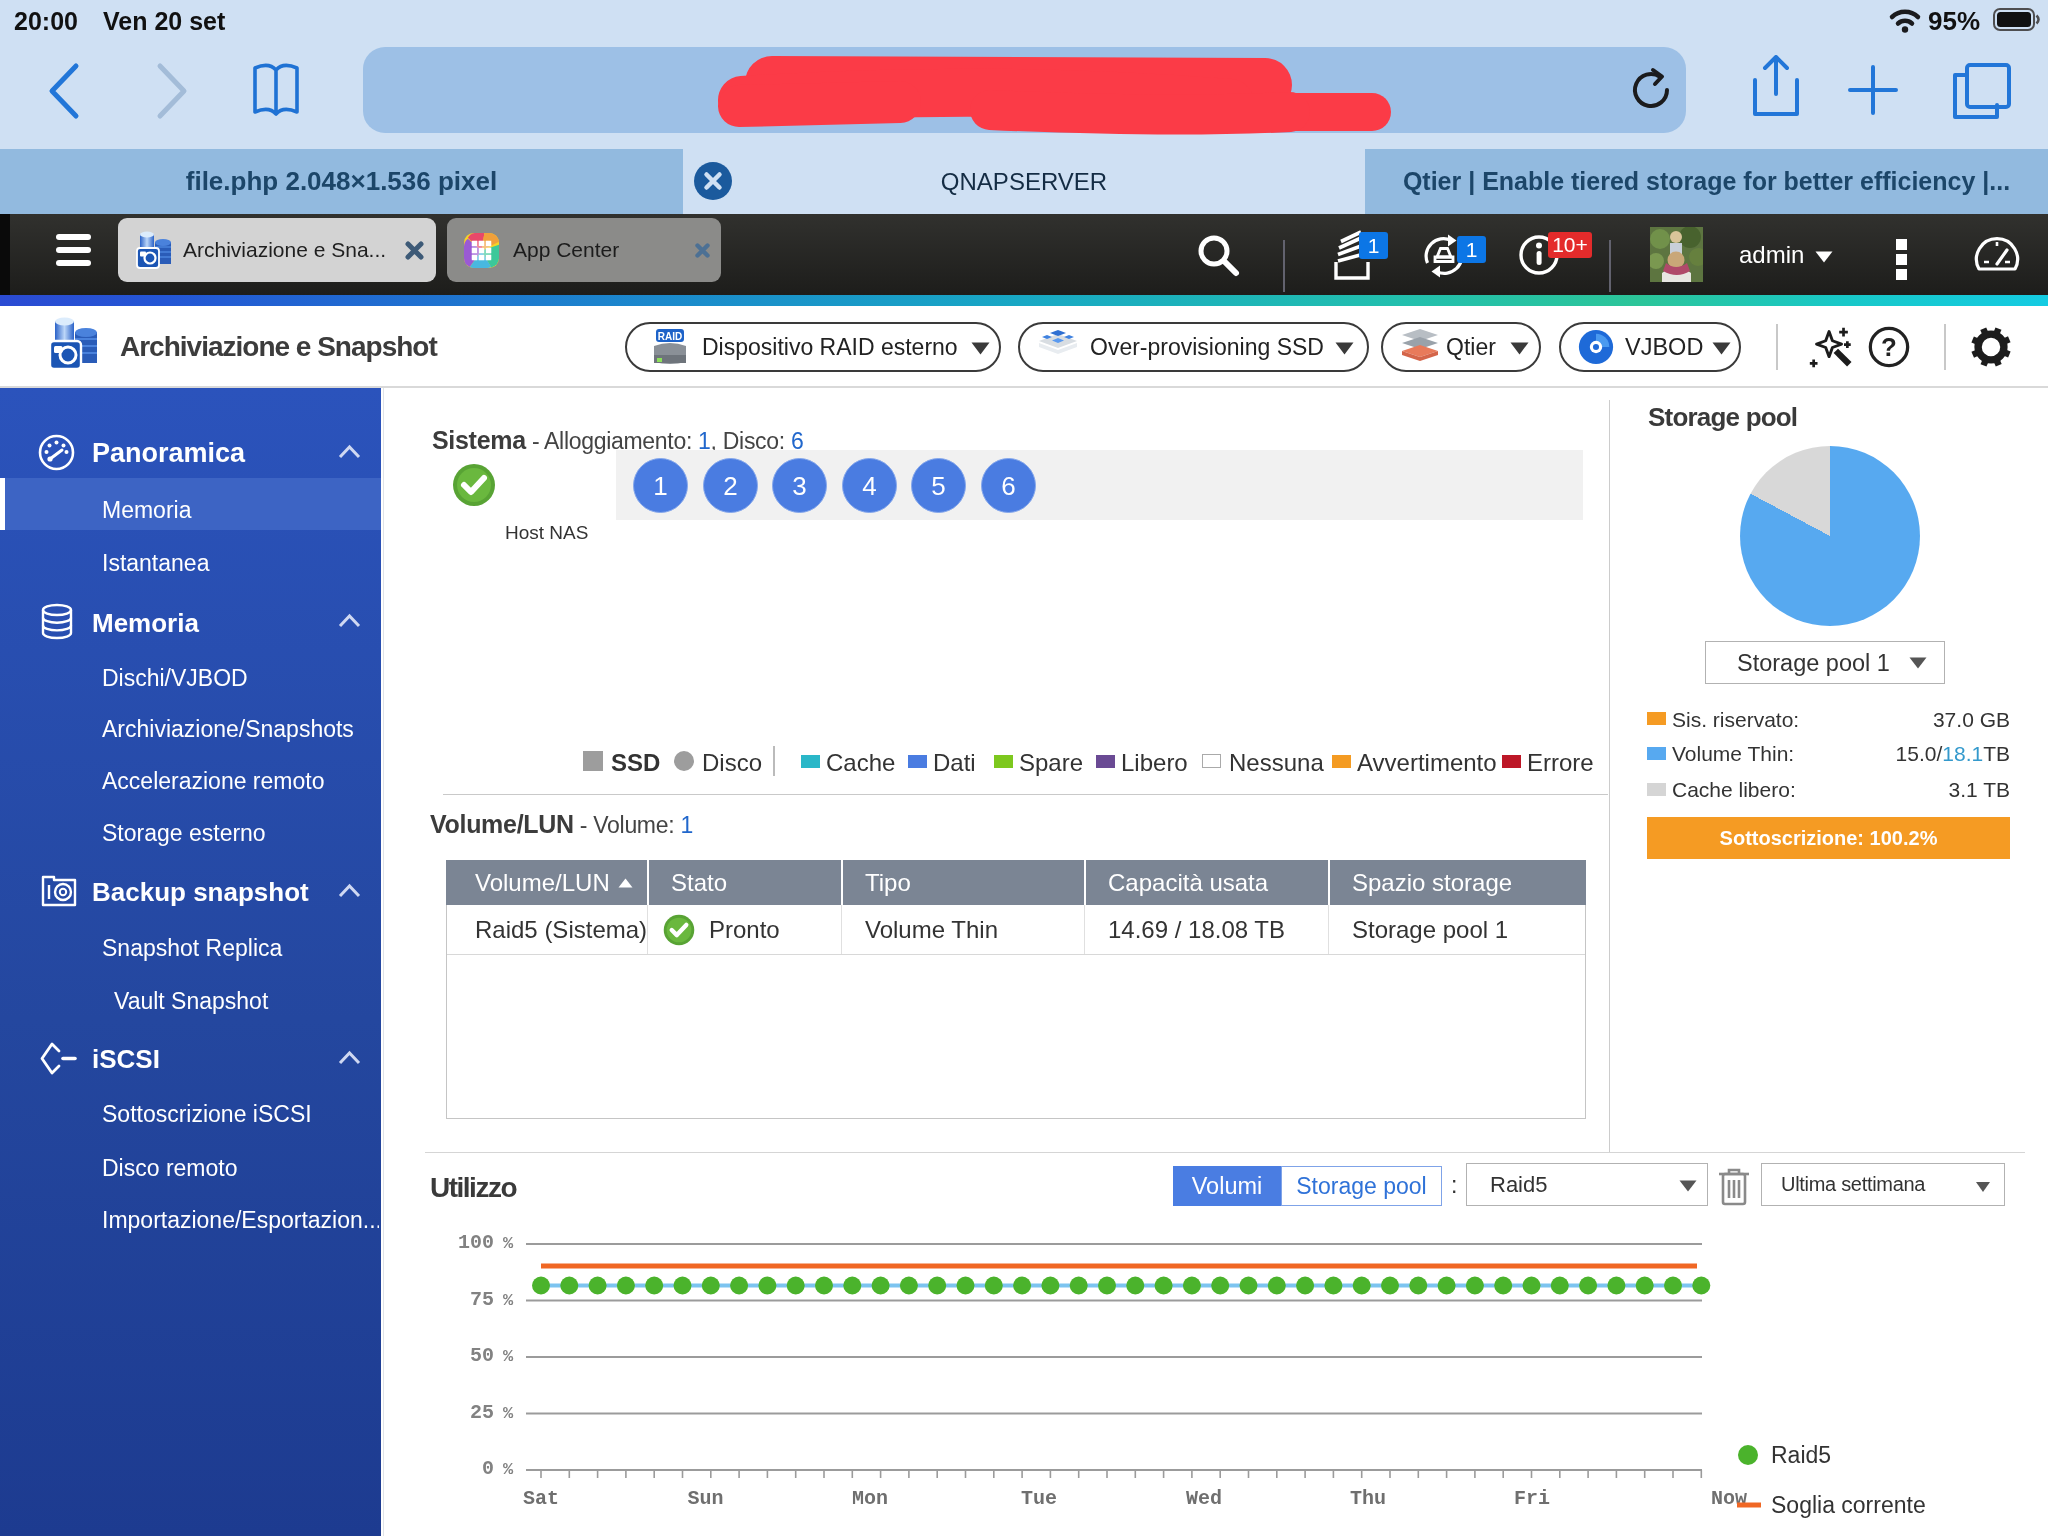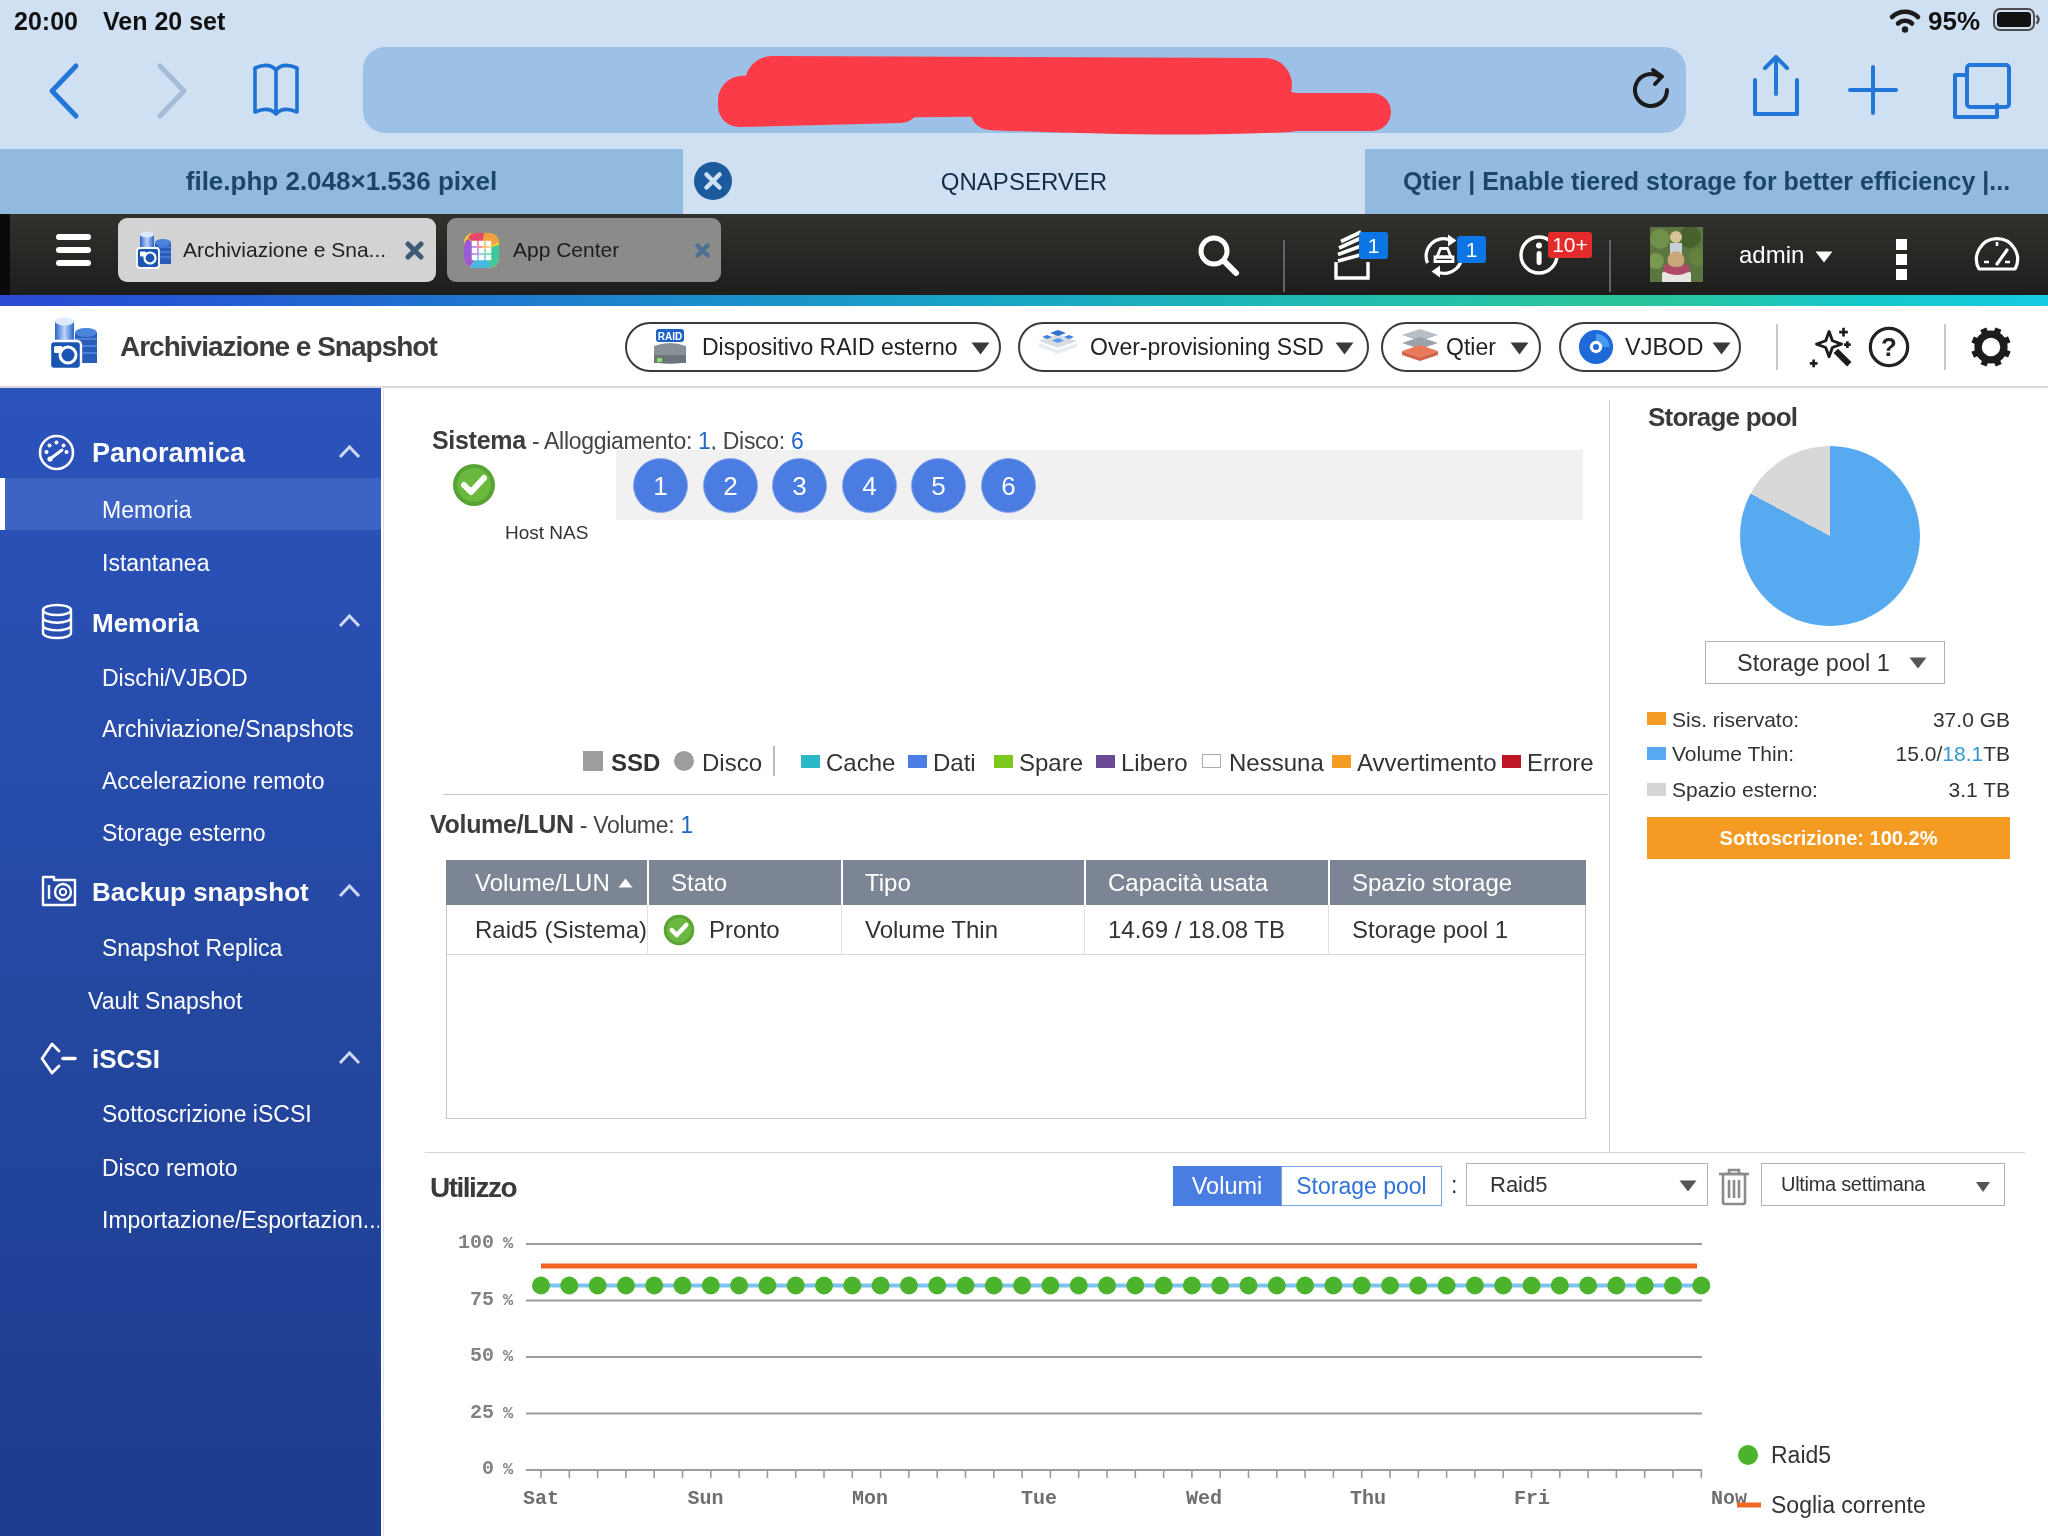--- a/index.html
+++ b/index.html
@@ -349,21 +349,21 @@
   <circle cx="23" cy="18" r="8" stroke="#fff" stroke-width="2.4" fill="none"></circle>
   <circle cx="23" cy="18" r="3.2" stroke="#fff" stroke-width="2" fill="none"></circle>
   <path d="M9 11 v14" stroke="#fff" stroke-width="2.4"></path>
 </svg>
 <div class="abs" style="left:92px;top:877px;font-size:26px;font-weight:700;color:#fff;">Backup snapshot</div>
 <svg class="abs" style="left:338px;top:883px;" width="23" height="15">
     <path d="M2 13 L11.5 3 L21 13" stroke="#cfd8f2" stroke-width="3" fill="none"></path>
   </svg>
 
 <div class="abs" style="left:102px;top:935px;font-size:23px;color:#fff;">Snapshot Replica</div>
-<div class="abs" style="left:88px;top:988px;font-size:23px;color:#fff;">Vault Snapshot</div>
+<div class="abs" style="left:114px;top:988px;font-size:23px;color:#fff;">Vault Snapshot</div>
 
 <svg class="abs" style="left:40px;top:1041px;" width="38" height="36" viewBox="0 0 38 36">
   <g stroke="#fff" stroke-width="2.8" fill="none" stroke-linejoin="round" stroke-linecap="round">
     <path d="M19 10 L12 3 L2 17.5 L12 32 L19 25"></path>
     <path d="M23 17.5 L35 17.5" stroke-width="3.6"></path>
   </g>
 </svg>
 <div class="abs" style="left:92px;top:1044px;font-size:26px;font-weight:700;color:#fff;">iSCSI</div>
 <svg class="abs" style="left:338px;top:1050px;" width="23" height="15">
     <path d="M2 13 L11.5 3 L21 13" stroke="#cfd8f2" stroke-width="3" fill="none"></path>
@@ -455,21 +455,21 @@
     <path d="M1.5 1.5 L18.5 1.5 L10 12.5 Z" fill="#555"></path>
   </svg>
 
 <div class="abs" style="left:1647px;top:712px;width:19px;height:13px;background:#f59b23;"></div>
 <div class="abs" style="left:1672px;top:708px;font-size:21px;color:#333;">Sis. riservato:</div>
 <div class="abs" style="left:1810px;top:708px;width:200px;font-size:21px;color:#333;text-align:right;">37.0 GB</div>
 <div class="abs" style="left:1647px;top:747px;width:19px;height:13px;background:#57a9f0;"></div>
 <div class="abs" style="left:1672px;top:742px;font-size:21px;color:#333;">Volume Thin:</div>
 <div class="abs" style="left:1810px;top:742px;width:200px;font-size:21px;color:#333;text-align:right;">15.0/<span style="color:#3399cc;">18.1</span>TB</div>
 <div class="abs" style="left:1647px;top:783px;width:19px;height:13px;background:#d5d5d5;"></div>
-<div class="abs" style="left:1672px;top:778px;font-size:21px;color:#333;">Spazio esterno:</div>
+<div class="abs" style="left:1672px;top:778px;font-size:21px;color:#333;">Cache libero:</div>
 <div class="abs" style="left:1810px;top:778px;width:200px;font-size:21px;color:#333;text-align:right;">3.1 TB</div>
 
 <div class="abs" style="left:1647px;top:817px;width:363px;height:42px;background:#f59b23;color:#fff;font-size:20px;font-weight:700;text-align:center;line-height:42px;">Sottoscrizione: 100.2%</div>
 
 <div class="abs" style="left:425px;top:1152px;width:1600px;height:1px;background:#d5d5d5;"></div>
 <div class="abs" style="left:430px;top:1172px;font-size:28px;font-weight:700;letter-spacing:-1.5px;color:#3a3a3a;">Utilizzo</div>
 
 <div class="abs" style="left:1173px;top:1166px;width:108px;height:40px;background:#4a7de2;color:#fff;font-size:23.5px;text-align:center;line-height:40px;">Volumi</div>
 <div class="abs" style="left:1281px;top:1166px;width:161px;height:40px;background:#fff;border:1px solid #7fa3e8;color:#2f72d8;font-size:23px;text-align:center;line-height:38px;">Storage pool</div>
 <div class="abs" style="left:1451px;top:1172px;font-size:23px;color:#333;">:</div>

